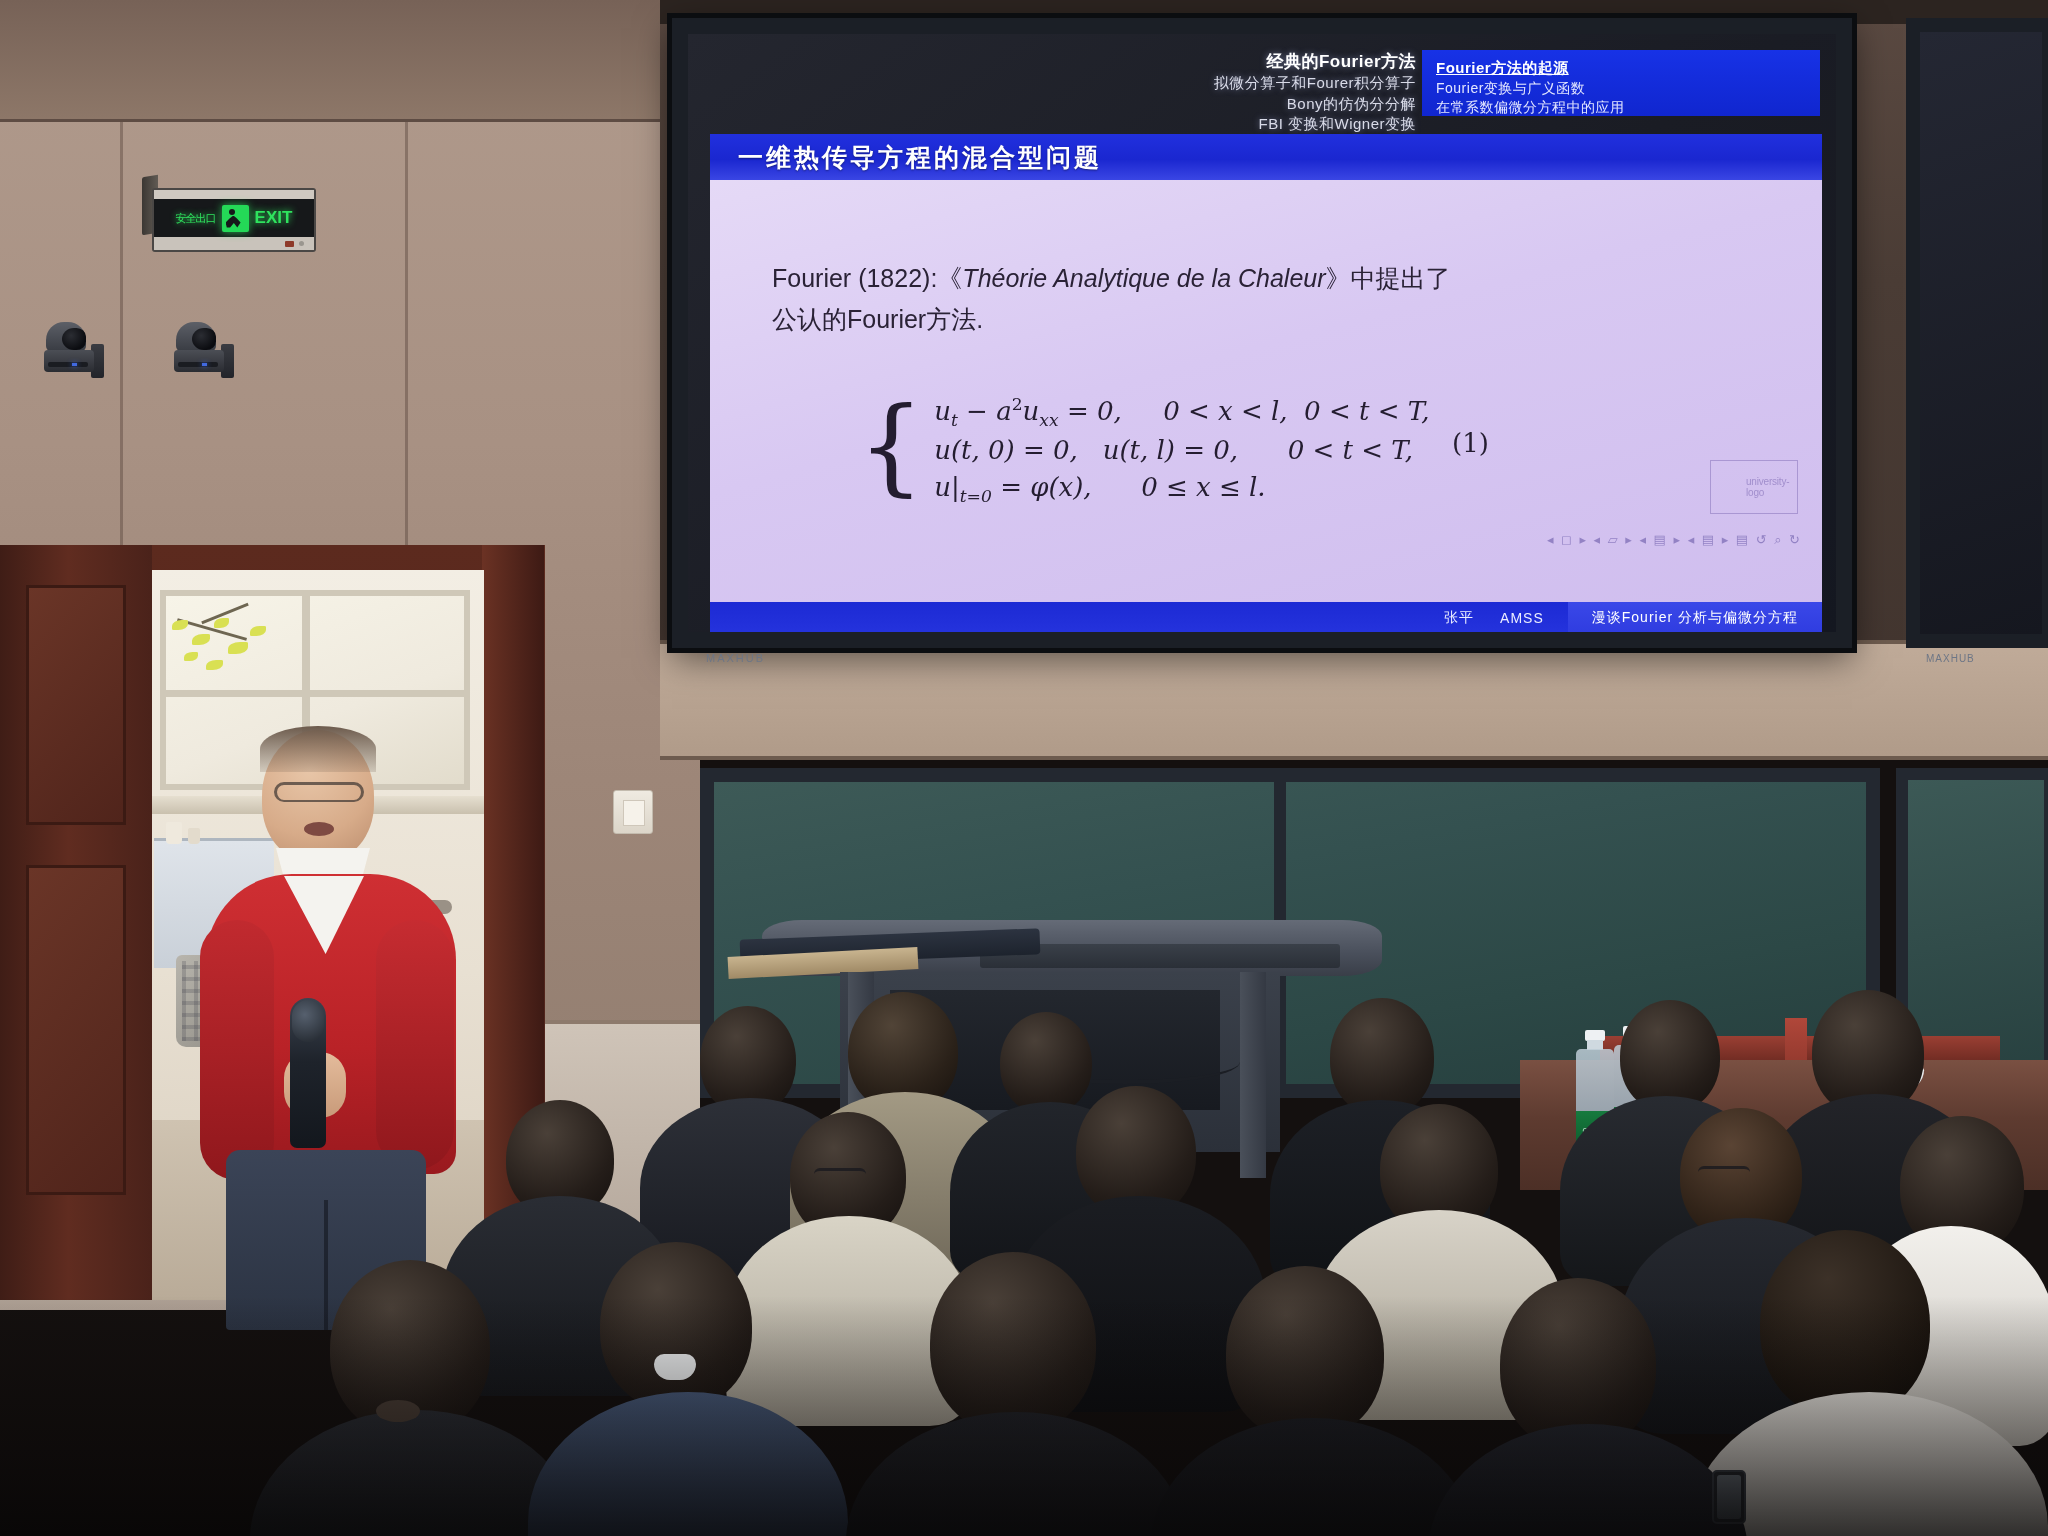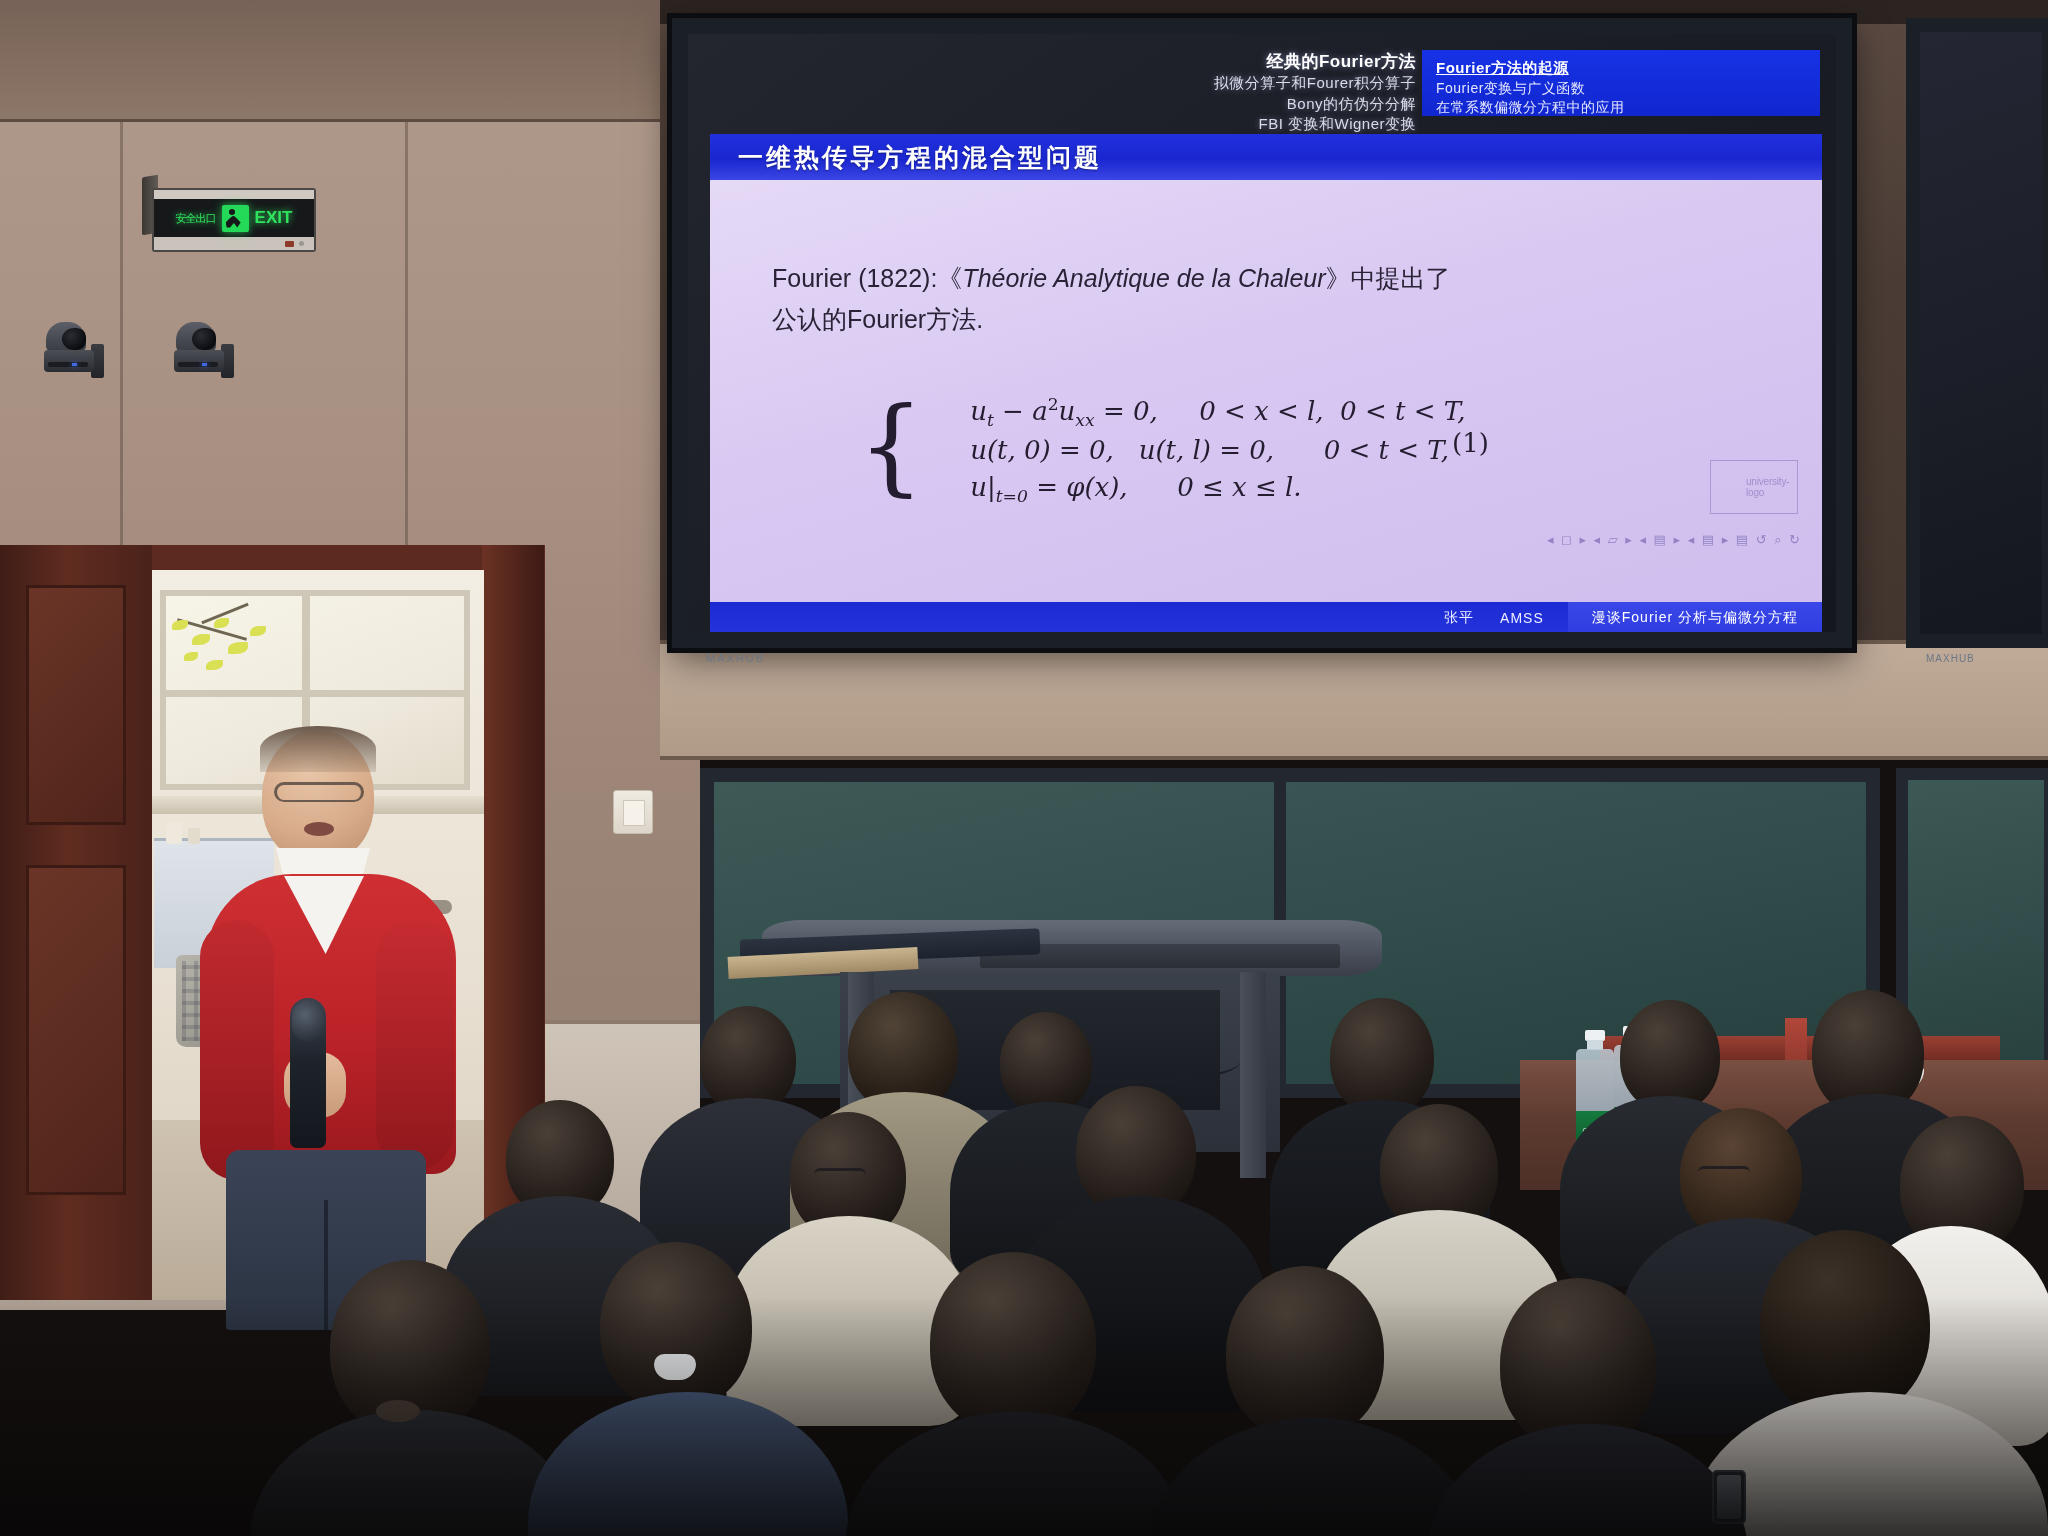--- a/index.html
+++ b/index.html
@@ -105,21 +105,21 @@
   .eq-wrap {
     position: absolute; left: 148px; top: 212px;
     display: flex; align-items: center; gap: 10px;
     color: #241d30;
   }
   .brace {
     font-size: 104px; line-height: 0.82; font-family: "DejaVu Serif", serif;
     font-weight: 300; color: #241d30; transform: translateY(-4px);
   }
   .eq-lines { font-family: "DejaVu Serif", serif; font-size: 26px; line-height: 1.42; }
-  .eq-lines .row { white-space: pre; font-style: italic; margin-left: 36px; }
+  .eq-lines .row { white-space: pre; font-style: italic; }
   .eq-lines sub { font-size: 0.66em; font-style: italic; }
   .eq-lines sup { font-size: 0.66em; font-style: normal; }
   .eq-number {
     position: absolute; left: 742px; top: 248px;
     font-family: "DejaVu Serif", serif; font-size: 26px; color: #241d30;
   }
   .uni-logo-box {
     position: absolute; right: 24px; bottom: 64px;
     width: 88px; height: 54px;
     border: 1px solid rgba(120,100,175,0.45);

